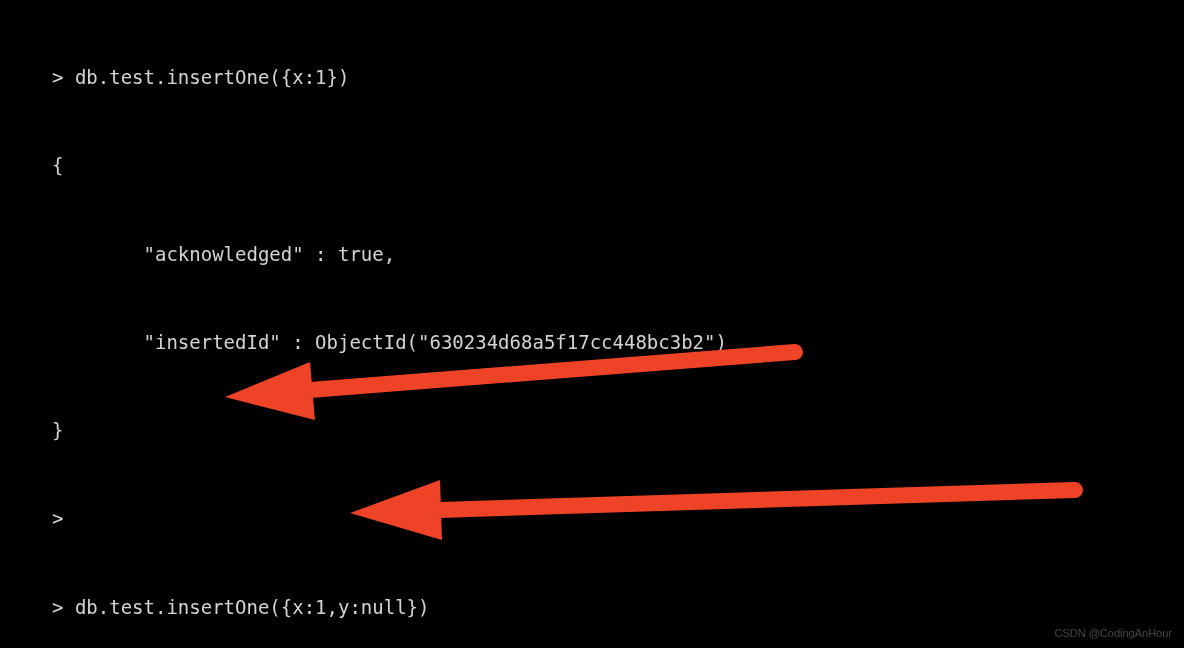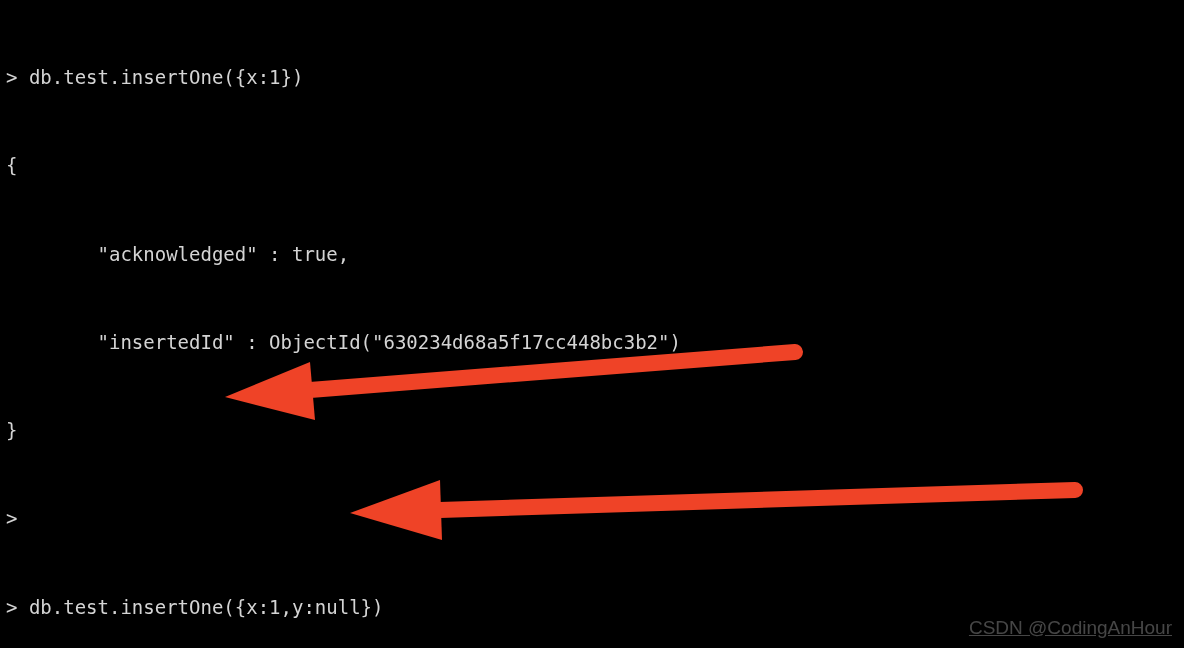--- a/index.html
+++ b/index.html
@@ -19,30 +19,30 @@
       position: relative;
       padding: 4px 0;
     }
     .terminal {
       white-space: pre;
       position: relative;
     }
     .line {
       padding: 0 6px;
       white-space: pre;
+      margin-left: 46px;
     }
     .watermark {
       position: absolute;
       bottom: 6px;
       right: 12px;
       color: rgba(200,200,200,0.35);
-      font-size: 19px;
+      font-size: 11px;
       font-family: sans-serif;
       z-index: 5;
-      text-decoration: underline;
     }
     .arrow-overlay {
       position: absolute;
       top: 0;
       left: 0;
       pointer-events: none;
       z-index: 10;
     }
   </style>
 </head>

